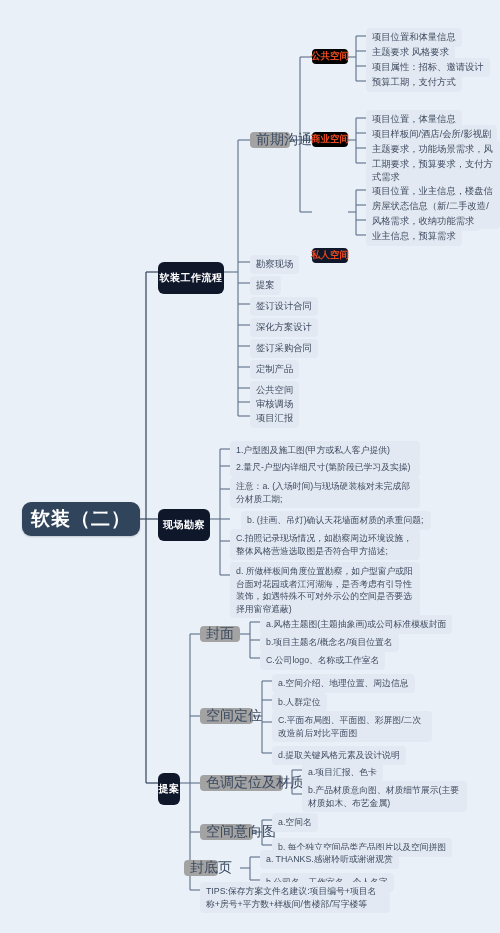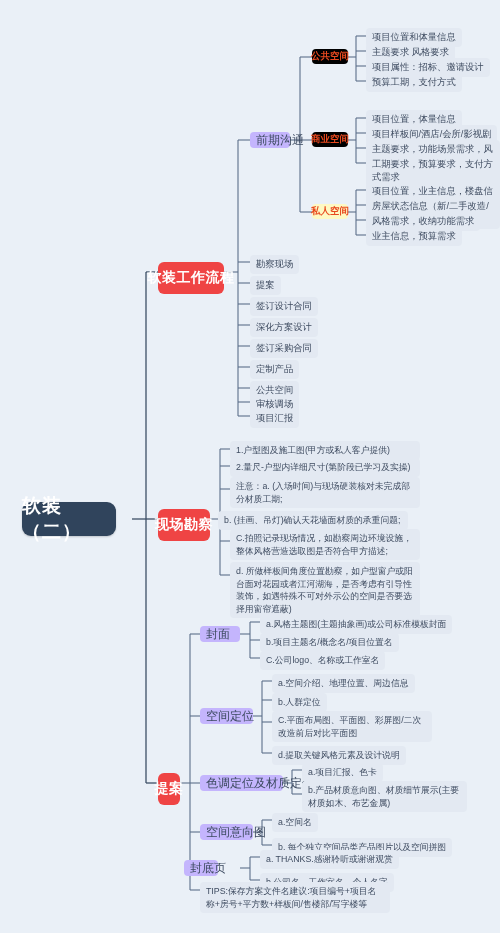--- a/index.html
+++ b/index.html
@@ -21,49 +21,49 @@
     color:#ffffff;
     border-radius:9px;
     font-size:19px;
     font-weight:bold;
     letter-spacing:1px;
     display:flex;align-items:center;justify-content:center;
     box-shadow:0 1px 2px rgba(0,0,0,.18);
   }
   
   .lvl2{
-    background:#ef4444;
+    background:#0f172a;
     color:#ffffff;
     border-radius:6px;
-    font-size:14px;
+    font-size:10px;
     font-weight:bold;
     letter-spacing:.5px;
     display:flex;align-items:center;justify-content:center;
     padding:16px 8px;
     white-space:nowrap;
   }
   
   .tag{
     border-radius:4px;
     font-size:9.5px;
     font-weight:bold;
     display:flex;align-items:center;justify-content:center;
     white-space:nowrap;
     padding:0 5px;
   }
   .tag-pub{background:#000000;color:#e8491f;}
   .tag-com{background:#000000;color:#e8491f;}
-  .tag-pri{background:#fef9c3;color:#e8491f;}
+  .tag-pri{background:#0f172a;color:#e8491f;margin-top:44px;}
 
   
   .mid{
-    background:#c4b5fd;
+    background:#a3a3a3;
     color:#3c4a60;
     border-radius:4px;
-    font-size:12px;
+    font-size:14px;
     display:flex;align-items:center;
     padding:2px 6px;
     white-space:nowrap;
     text-align:right;
   }
   
   .leaf{
     background:#e3e9f2;
     color:#3f4c61;
     border-radius:4px;
@@ -173,21 +173,21 @@
       <path d="M262 820 L272 820"></path>
       <path d="M262 845 L272 845"></path>
 
       <path d="M240 868 L250 868"></path>
       <path d="M250 857 L250 880"></path>
       <path d="M250 857 L260 857"></path>
       <path d="M250 880 L260 880"></path>
     </g>
   </svg>
 
-  <div class="node root" style="left:22px;top:502px;width:94px;height:34px;">软装（二）</div>
+  <div class="node root" style="left:22px;top:502px;width:118px;height:34px;">软装（二）</div>
 
   <div class="node lvl2" style="left:158px;top:262px;width:66px;height:20px;">软装工作流程</div>
 
   <div class="node mid" style="left:250px;top:132px;width:40px;height:16px;">前期沟通</div>
 
   <div class="node tag tag-pub" style="left:312px;top:49px;width:36px;height:15px;">公共空间</div>
   <div class="node tag tag-com" style="left:312px;top:132px;width:36px;height:15px;">商业空间</div>
   <div class="node tag tag-pri" style="left:312px;top:204px;width:36px;height:15px;">私人空间</div>
 
   <div class="node leaf" style="left:366px;top:28px;">项目位置和体量信息</div>
@@ -213,21 +213,21 @@
   <div class="node leaf" style="left:250px;top:360px;">定制产品</div>
   <div class="node leaf" style="left:250px;top:381px;">公共空间</div>
   <div class="node leaf" style="left:250px;top:395px;">审核调场</div>
   <div class="node leaf" style="left:250px;top:409px;">项目汇报</div>
 
   <div class="node lvl2" style="left:158px;top:509px;width:52px;height:20px;">现场勘察</div>
 
   <div class="node leaf sm" style="left:230px;top:441px;width:190px;">1.户型图及施工图(甲方或私人客户提供)</div>
   <div class="node leaf sm" style="left:230px;top:458px;width:190px;">2.量尺-户型内详细尺寸(第阶段已学习及实操)</div>
   <div class="node leaf sm multi" style="left:230px;top:477px;width:190px;">注意：a. (入场时间)与现场硬装核对未完成部分材质工期;</div>
-  <div class="node leaf sm" style="left:218px;top:511px;width:190px;">b. (挂画、吊灯)确认天花墙面材质的承重问题;</div>
+  <div class="node leaf sm" style="left:241px;top:511px;width:190px;">b. (挂画、吊灯)确认天花墙面材质的承重问题;</div>
   <div class="node leaf sm multi" style="left:230px;top:529px;width:190px;">C.拍照记录现场情况，如勘察周边环境设施，整体风格营造选取图是否符合甲方描述;</div>
   <div class="node leaf sm multi" style="left:230px;top:562px;width:190px;">d. 所做样板间角度位置勘察，如户型窗户或阳台面对花园或者江河湖海，是否考虑有引导性装饰，如遇特殊不可对外示公的空间是否要选择用窗帘遮蔽)</div>
 
   <div class="node lvl2" style="left:158px;top:773px;width:22px;height:20px;">提案</div>
 
   <div class="node mid" style="left:200px;top:626px;width:40px;height:16px;">封面</div>
   <div class="node leaf sm" style="left:260px;top:615px;">a.风格主题图(主题抽象画)或公司标准模板封面</div>
   <div class="node leaf sm" style="left:260px;top:633px;">b.项目主题名/概念名/项目位置名</div>
   <div class="node leaf sm" style="left:260px;top:651px;">C.公司logo、名称或工作室名</div>
 

